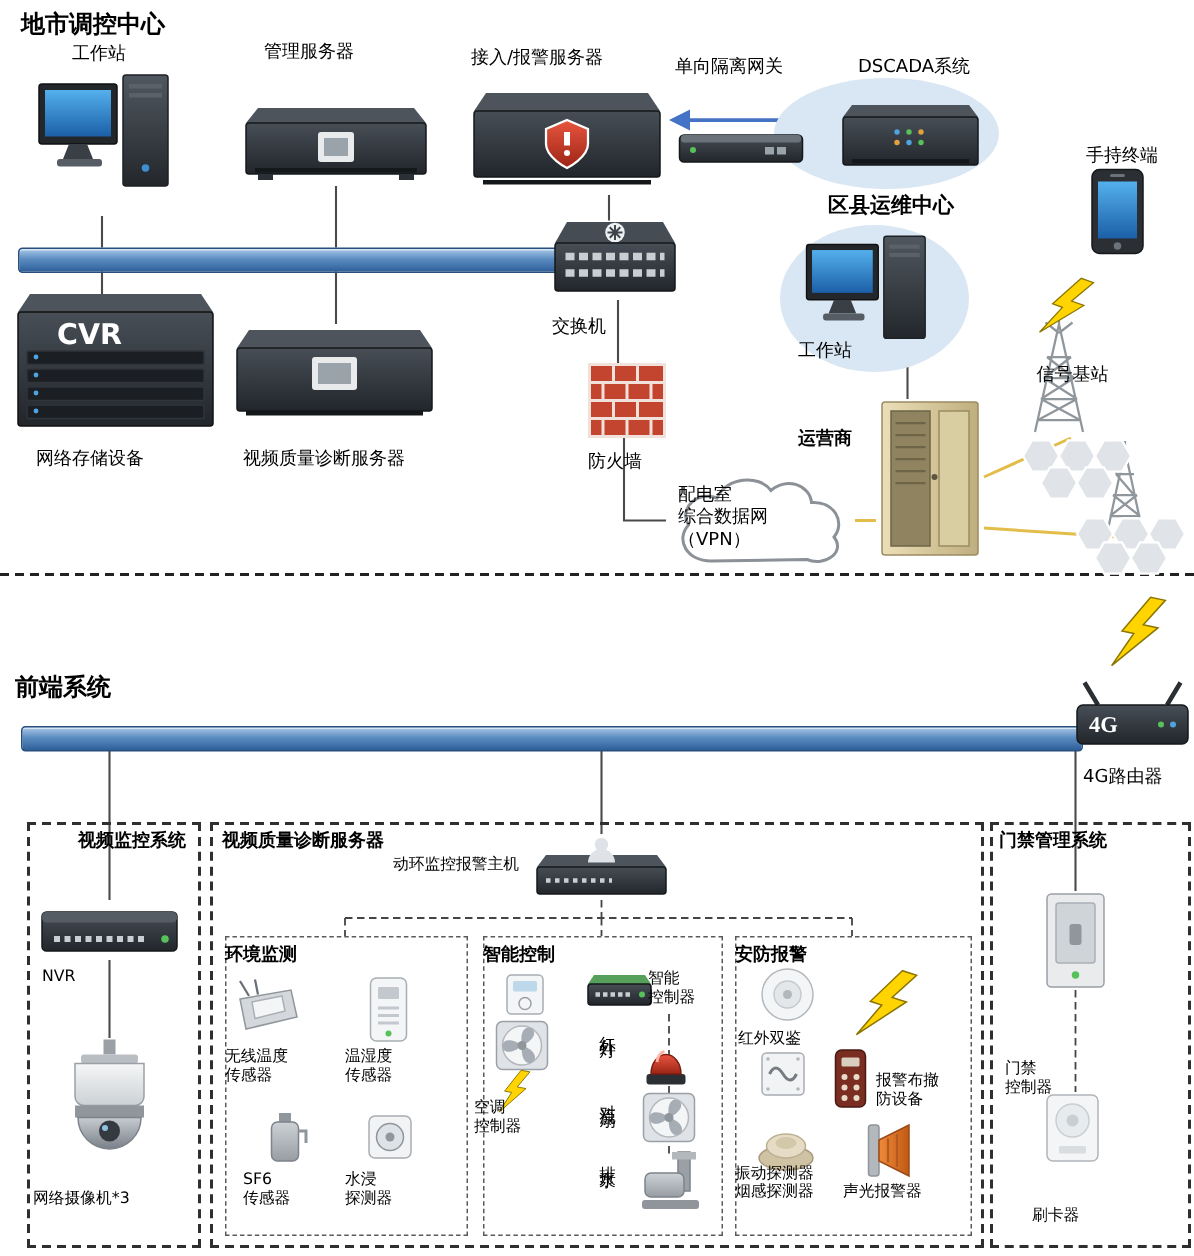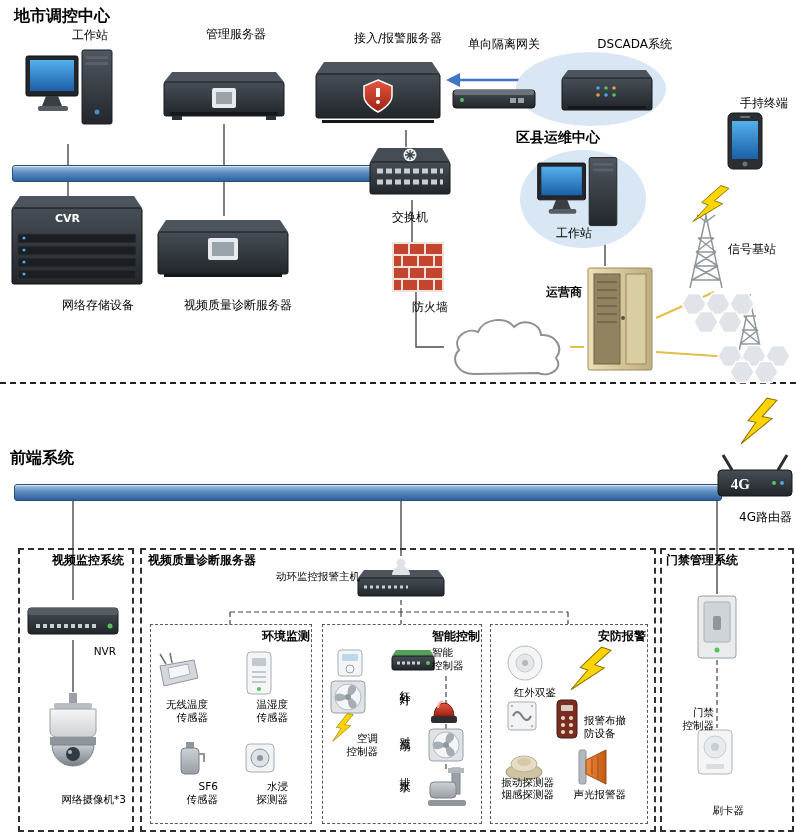--- a/index.html
+++ b/index.html
@@ -1,19 +1,19 @@
 <!DOCTYPE html>
 <html><head>
 <meta charset="utf-8">
 <style>
   html,body{margin:0;padding:0;background:#fff;}
   .stage{position:relative;width:796px;height:837px;background:#fff;overflow:hidden;
          font-family:"DejaVu Sans","Liberation Sans",sans-serif;color:#000;}
   .abs{position:absolute;}
-  .lbl{position:absolute;font-size:12px;line-height:1.25;text-align:right;white-space:pre-line;z-index:3;}
+  .lbl{position:absolute;font-size:12px;line-height:1.25;text-align:left;white-space:pre-line;z-index:3;}
   .sm{font-size:10.5px;}
   .bold{font-weight:bold;}
   .big{font-size:16px;font-weight:bold;}
   .mid{font-size:14px;font-weight:bold;}
   .vlbl{position:absolute;writing-mode:vertical-rl;font-size:11px;letter-spacing:2px;z-index:3;}
   .bus{position:absolute;height:15px;border:1px solid #274e7d;border-radius:3px;z-index:2;
        background:linear-gradient(180deg,#a9c7e8 0%,#5b8cc0 45%,#2f5f9a 100%);
        box-shadow:inset 0 1px 0 rgba(255,255,255,.55);}
   .dashbox{position:absolute;border:2px dashed #2f2f2f;z-index:1;}
   .groupbox{position:absolute;border:1px dashed #5a5a5a;z-index:1;}
@@ -156,21 +156,21 @@
     <svg width="42" height="58" viewBox="0 0 42 58">
       <rect x="4" y="1" width="34" height="56" rx="5" fill="#2b2f34" stroke="#15181b"></rect>
       <rect x="8" y="9" width="26" height="38" fill="url(#gScreen)"></rect>
       <circle cx="21" cy="52" r="2.5" fill="#6a727a"></circle>
       <rect x="16" y="4" width="10" height="2" rx="1" fill="#6a727a"></rect>
     </svg>
   </div>
 
   <div class="bus" style="left:12px;top:165px;width:360px;"></div>
 
-  <div class="lbl mid" style="left:516px;top:129px;width:120px;text-align:left;">区县运维中心</div>
+  <div class="lbl mid" style="left:516px;top:129px;width:120px;text-align:right;">区县运维中心</div>
   <div class="ellipse" style="left:520px;top:150px;width:126px;height:98px;"></div>
   <div class="icon" style="left:530px;top:152px;">
     <svg width="100" height="92" viewBox="0 0 96 100">
       <rect x="58" y="6" width="30" height="74" rx="2" fill="url(#gTower)" stroke="#1d2125"></rect>
       <rect x="62" y="12" width="22" height="3" fill="#5a6168"></rect>
         <rect x="62" y="18" width="22" height="3" fill="#5a6168"></rect>
       <rect x="2" y="12" width="52" height="40" rx="2" fill="#23272c" stroke="#111"></rect>
       <rect x="6" y="16" width="44" height="31" fill="url(#gScreen)"></rect>
       <polygon points="22,52 34,52 38,62 18,62" fill="#3a3f45"></polygon>
       <rect x="14" y="62" width="30" height="5" rx="2" fill="#565d64"></rect>
@@ -220,21 +220,21 @@
       <rect x="10" y="40" width="118" height="9" rx="1" fill="#1b1f23" stroke="#30353b"></rect>
       <rect x="10" y="52" width="118" height="9" rx="1" fill="#1b1f23" stroke="#30353b"></rect>
       <rect x="10" y="64" width="118" height="9" rx="1" fill="#1b1f23" stroke="#30353b"></rect>
       <rect x="10" y="76" width="118" height="9" rx="1" fill="#1b1f23" stroke="#30353b"></rect>
       <circle cx="16" cy="44" r="1.6" fill="#4fa3e0"></circle>
         <circle cx="16" cy="56" r="1.6" fill="#4fa3e0"></circle>
       <circle cx="16" cy="68" r="1.6" fill="#4fa3e0"></circle>
         <circle cx="16" cy="80" r="1.6" fill="#4fa3e0"></circle>
     </svg>
   </div>
-  <div class="lbl whitetxt" style="left:38px;top:212px;width:60px;font-size:11px;text-align:left;margin-left:17px;">CVR</div>
+  <div class="lbl whitetxt" style="left:38px;top:212px;width:60px;font-size:19px;text-align:left;">CVR</div>
   <div class="lbl" style="left:24px;top:298px;width:110px;">网络存储设备</div>
 
   <div class="icon" style="left:154px;top:216px;">
     <svg width="138" height="70" viewBox="0 0 138 70">
       <polygon points="12,4 126,4 134,16 4,16" fill="#4d545c"></polygon>
       <rect x="4" y="16" width="130" height="42" rx="2" fill="url(#gDark)" stroke="#15181b"></rect>
       <rect x="54" y="22" width="30" height="22" rx="2" fill="#e8eaec"></rect>
       <rect x="58" y="26" width="22" height="14" fill="#9aa2aa"></rect>
       <rect x="10" y="58" width="118" height="3" fill="#15181b"></rect>
     </svg>
@@ -250,20 +250,23 @@
       <rect x="42" y="8" width="20" height="90" fill="#d9cda2" stroke="#9a8c62"></rect>
       <circle cx="39" cy="52" r="2" fill="#5c5440"></circle>
     </svg>
   </div>
 
   <div class="icon" style="left:444px;top:308px;">
     <svg width="126" height="78" viewBox="0 0 126 78">
       <path d="M30 66 C14 66 6 52 15 42 C8 30 22 19 34 24 C40 10 62 8 70 19 C80 10 96 15 97 27 C112 26 120 40 112 50 C120 60 106 70 94 65 Z" fill="#fff" stroke="#8b9197" stroke-width="2"></path>
     </svg>
   </div>
+  <div class="lbl" style="left:452px;top:322px;width:110px;">配电室
+综合数据网
+（VPN）</div>
 
   <div class="icon" style="left:664px;top:208px;">
     <svg width="130" height="176" viewBox="0 0 130 176">
       <g stroke="#8f969c" stroke-width="1.5" fill="none">
         <path d="M26 80 L42 8 M58 80 L42 8 M28 72 H56 M30 58 H54 M32 44 H52 M34 30 H50
                  M28 72 L54 58 M56 72 L30 58 M30 58 L52 44 M54 58 L32 44 M32 44 L50 30 M52 44 L34 30
                  M42 8 V2 M42 14 l9 -7 M42 14 l-9 -7"></path>
         <path d="M74 148 L86 92 M98 148 L86 92 M76 136 H96 M78 122 H94 M80 108 H92 M86 92 V86
                  M76 136 L94 122 M96 136 L78 122 M80 108 L92 122 M80 108 L86 92"></path>
       </g>
@@ -274,21 +277,21 @@
         <use href="#hex" x="42" y="114"></use>
           <use href="#hex" x="66" y="114"></use>
         <use href="#hex" x="66" y="148"></use>
           <use href="#hex" x="90" y="148"></use>
           <use href="#hex" x="114" y="148"></use>
         <use href="#hex" x="78" y="164"></use>
           <use href="#hex" x="102" y="164"></use>
       </g>
     </svg>
   </div>
-  <div class="lbl" style="left:716px;top:242px;width:60px;">信号基站</div>
+  <div class="lbl" style="left:691px;top:242px;width:60px;">信号基站</div>
 
   <div class="icon" style="left:698px;top:182px;transform:rotate(20deg);">
     <svg width="26" height="46" viewBox="0 0 30 50">
         <use href="#boltShape"></use>
       </svg>
   </div>
 
   <div class="lbl big" style="left:10px;top:448px;width:120px;text-align:left;">前端系统</div>
 
   <div class="icon" style="left:744px;top:396px;transform:rotate(12deg);">

